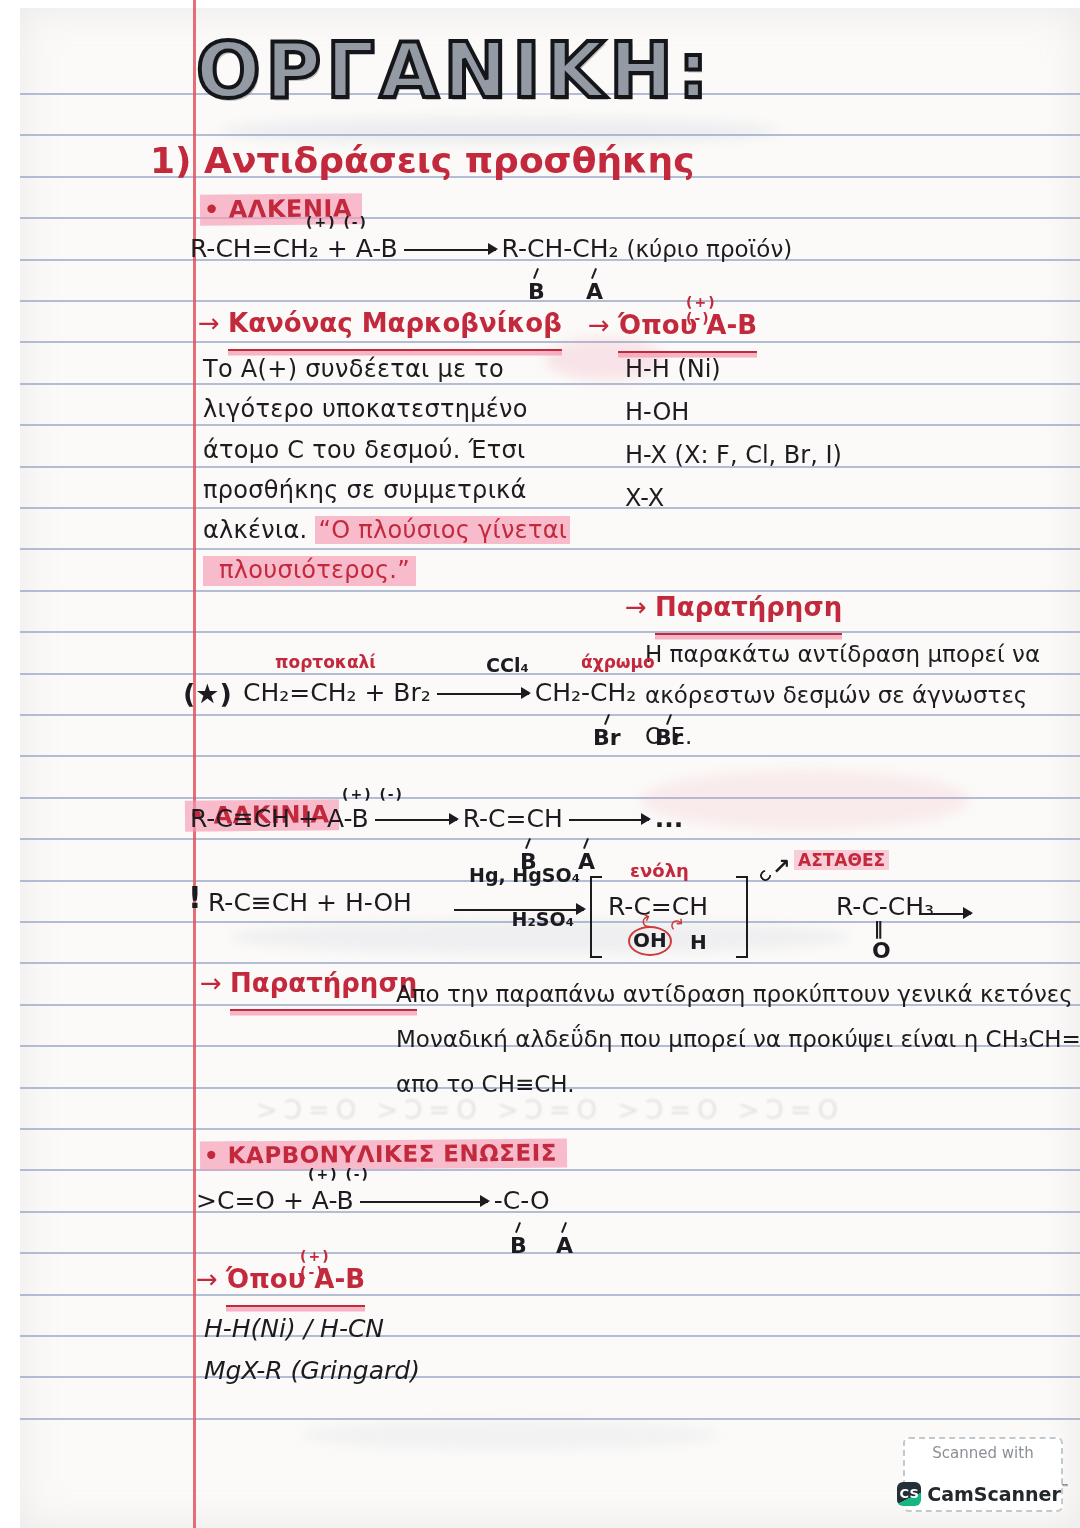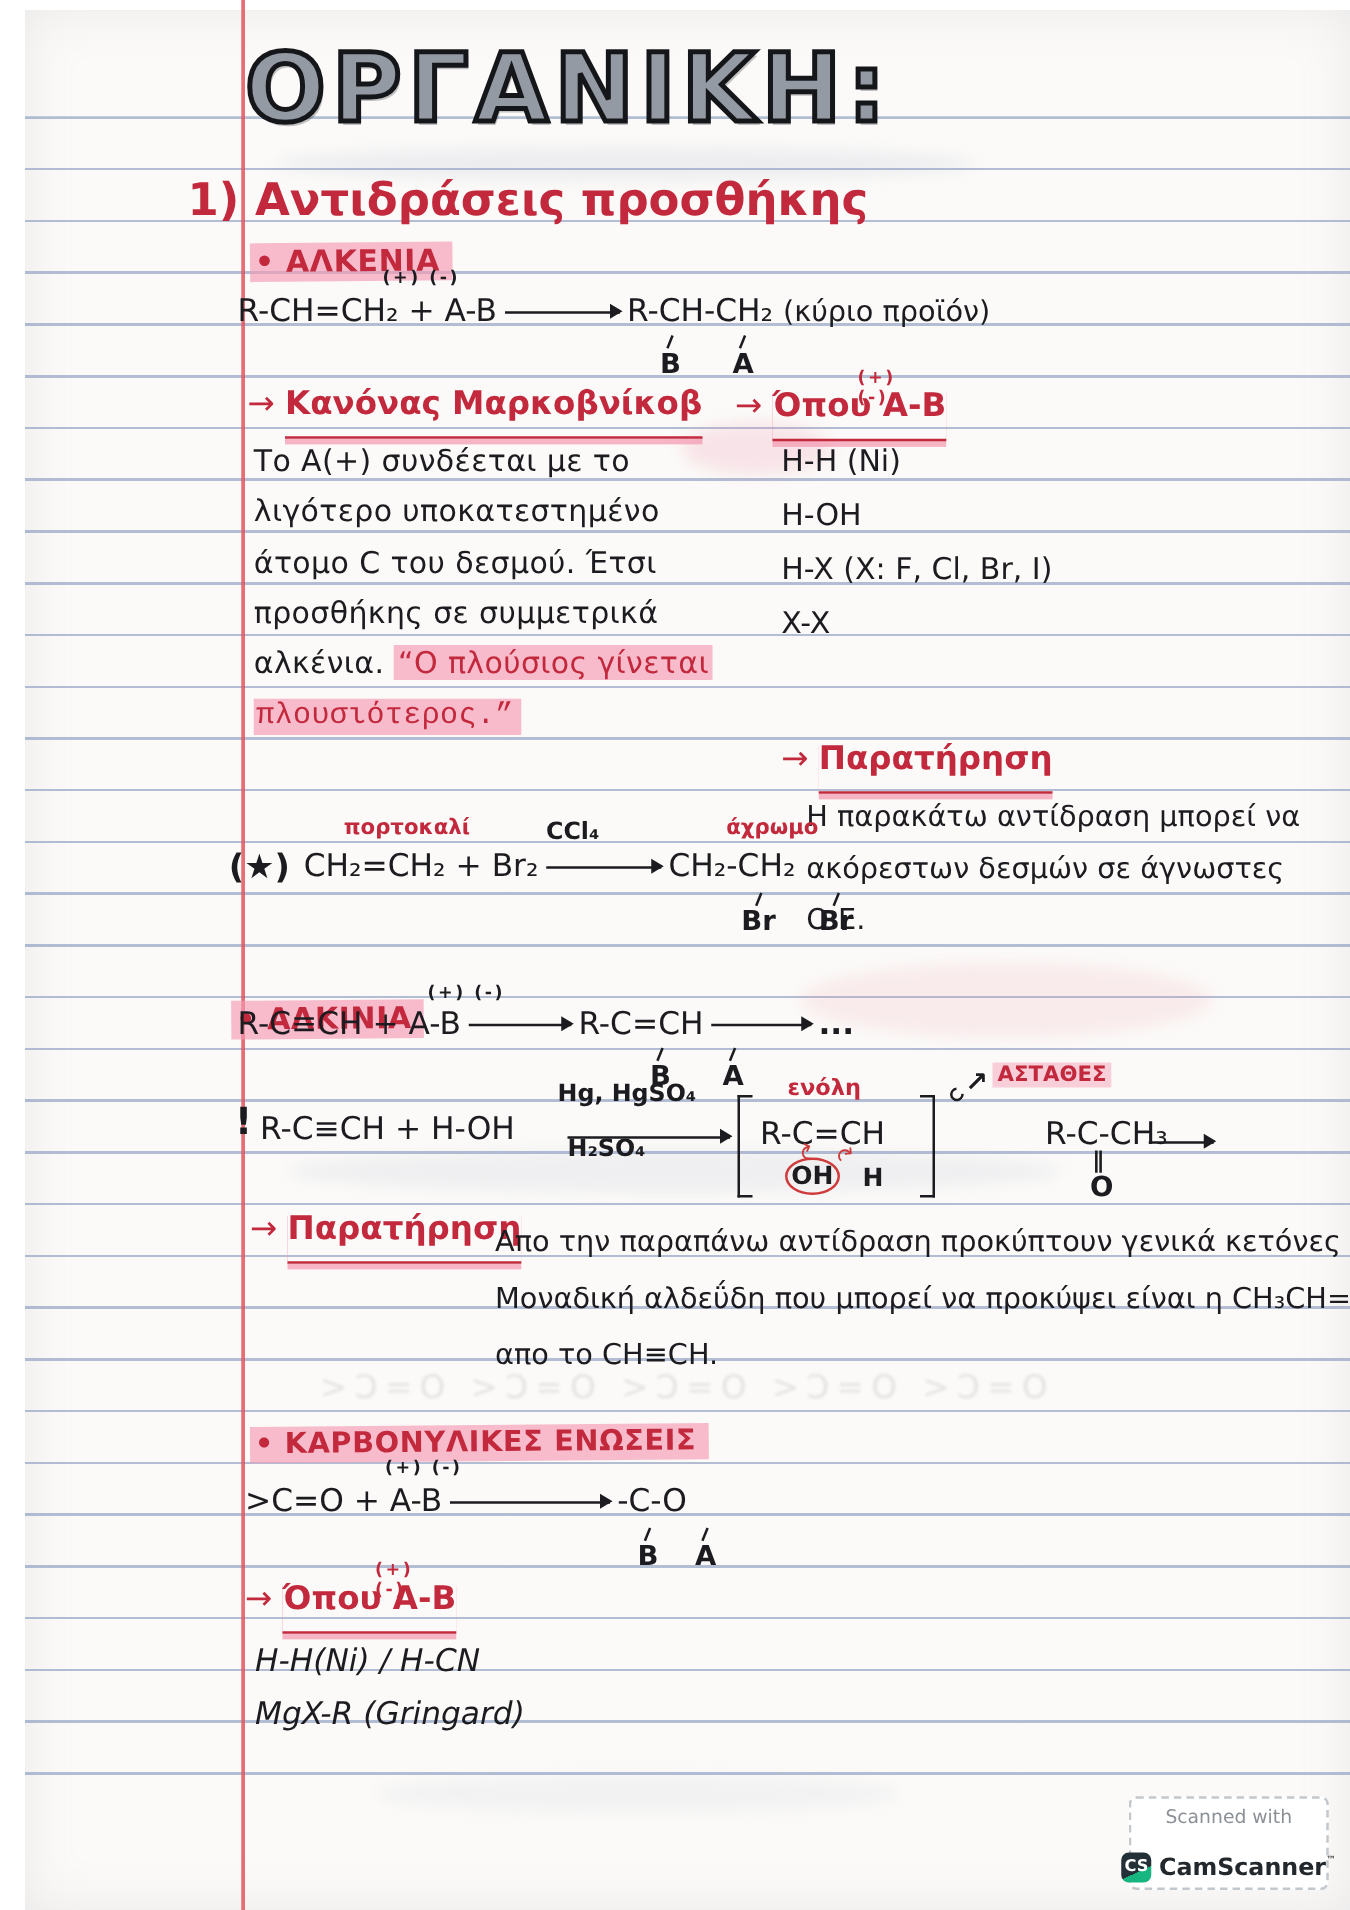--- a/index.html
+++ b/index.html
@@ -26,21 +26,21 @@
     padding-bottom:11px;}
   .charges{font-size:14px;color:var(--ink);letter-spacing:2px;font-weight:600;}
   .charges.r{color:var(--red);}
   .arr{position:relative;display:inline-block;height:2.4px;background:var(--ink);vertical-align:6px;margin:0 6px;}
   .arr::after{content:"";position:absolute;right:-2px;top:-5.6px;width:0;height:0;
     border:6.5px solid transparent;border-left:10px solid var(--ink);border-right:0;}
   .subatom{position:absolute;display:flex;flex-direction:column;align-items:center;line-height:1;}
   .tick{width:2.2px;height:11px;background:var(--ink);transform:rotate(22deg);margin-bottom:2px;}
   .subatom b{font-size:22px;font-weight:600;}
   .formula{font-size:25px;font-weight:500;white-space:nowrap;}
-  .alabel{position:absolute;text-align:left;font-weight:600;}
+  .alabel{position:absolute;text-align:right;font-weight:600;}
   .bracket{position:absolute;width:12px;border:2.6px solid var(--ink);}
   .bracket.l{border-right:none;}
   .bracket.r{border-left:none;}
   .circ{border:2px solid #cf3b3b;border-radius:50%;padding:0 3px 2px 3px;}
   .curva{color:#cf3b3b;font-size:18px;position:absolute;}
   .loop{position:absolute;width:11px;height:11px;border:2.4px solid var(--ink);
     border-radius:50%;border-top-color:transparent;transform:rotate(40deg);}
   .smudge{position:absolute;border-radius:50%;filter:blur(6px);pointer-events:none;}
   .bleed{position:absolute;transform:scaleX(-1);color:#9a8f98;opacity:.22;filter:blur(1.2px);
     font-size:26px;letter-spacing:6px;white-space:nowrap;}
@@ -99,21 +99,21 @@
 <div class="abs" style="left:198px;top:308px;font-size:26px;">
   <span class="red">→</span>
   <span class="red redline" style="font-weight:600;">Κανόνας Μαρκοβνίκοβ</span>
 </div>
 <div class="abs hw" style="left:203px;top:349px;line-height:40.3px;">
   <div>Το Α(+) συνδέεται με το</div>
   <div>λιγότερο υποκατεστημένο</div>
   <div>άτομο C του δεσμού. Έτσι</div>
   <div>προσθήκης σε συμμετρικά</div>
   <div><span>αλκένια.</span> <span class="red" style="background:var(--hl);padding:0 3px;">“Ο πλούσιος γίνεται</span></div>
-  <div><span class="red" style="background:var(--hl);padding:0 6px 2px 2px;font-family:Liberation Mono, monospace;">πλουσιότερος.”</span></div>
+  <div><span class="red" style="background:var(--hl);padding:0 6px 2px 16px;">πλουσιότερος.”</span></div>
 </div>
 
 <div class="abs" style="left:588px;top:294px;">
   <span class="abs charges r" style="left:98px;top:0;">(+) (-)</span>
   <div class="abs" style="left:0;top:16px;font-size:26px;white-space:nowrap;">
     <span class="red">→</span>
     <span class="red redline" style="font-weight:600;">Όπου A-B</span>
   </div>
 </div>
 <div class="abs formula" style="left:625px;top:348px;line-height:43px;font-size:24px;">

